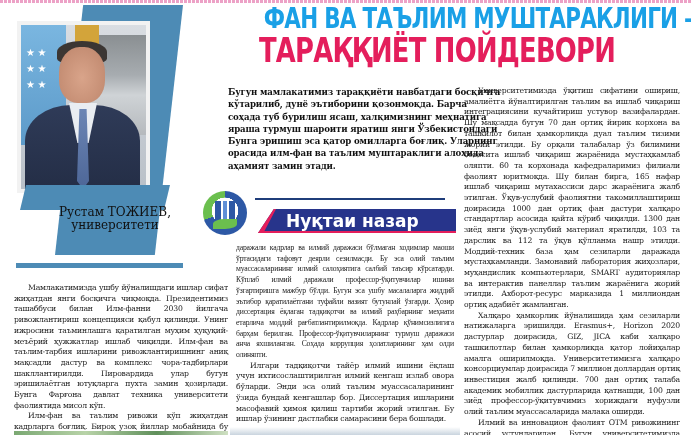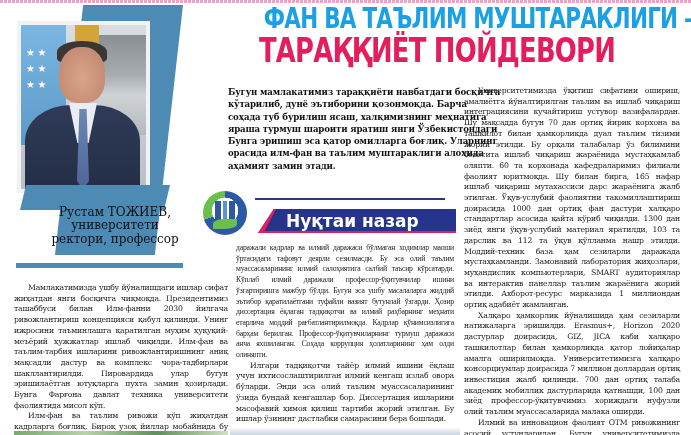--- a/index.html
+++ b/index.html
@@ -97,21 +97,20 @@
     <div class="hair"></div>
     <div class="head"></div>
   </div>
 </div>
 
 <div class="blue-wedge-2"></div>
 
 <div class="caption">
   <div>Рустам ТОЖИЕВ,</div>
   <div>университети</div>
-  <div>ректори, профессор</div>
 </div>
 
 <div class="caption-bar"></div>
 
 <h1 class="headline">
   <span class="l1">ФАН ВА ТАЪЛИМ МУШТАРАКЛИГИ –</span>
   <span class="l2">ТАРАҚҚИЁТ ПОЙДЕВОРИ</span>
 </h1>
 
 <div class="lead">

